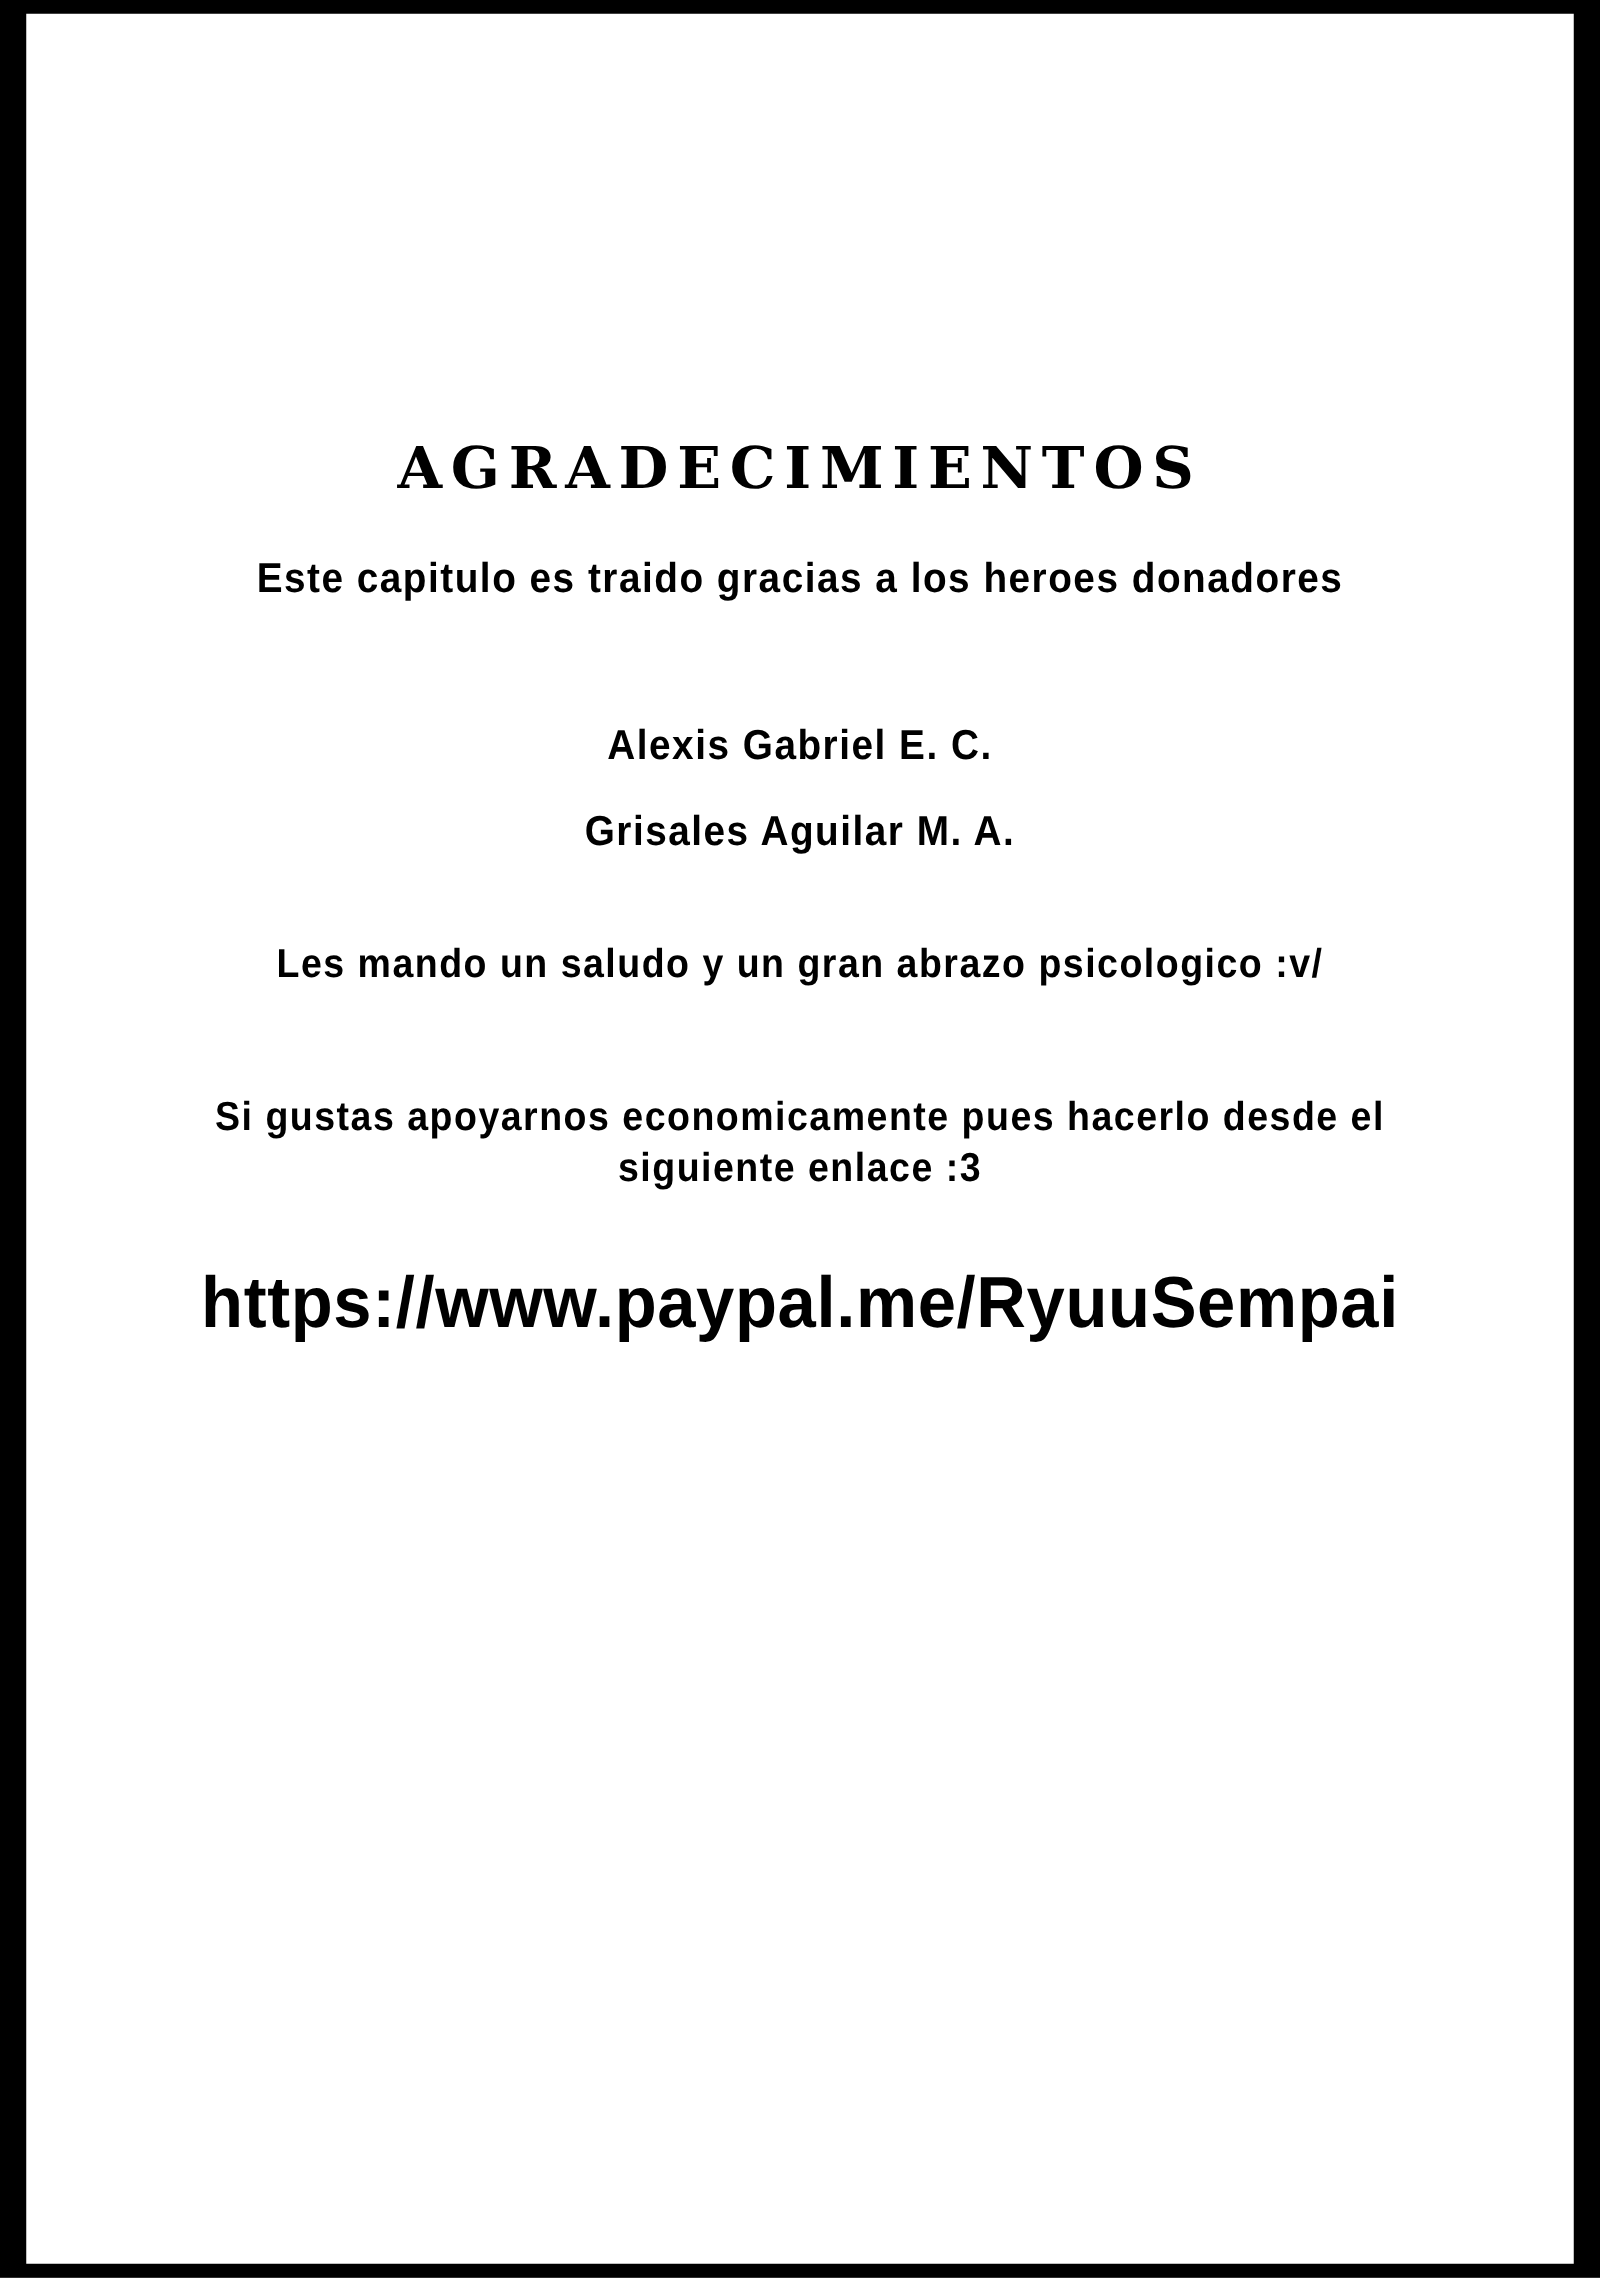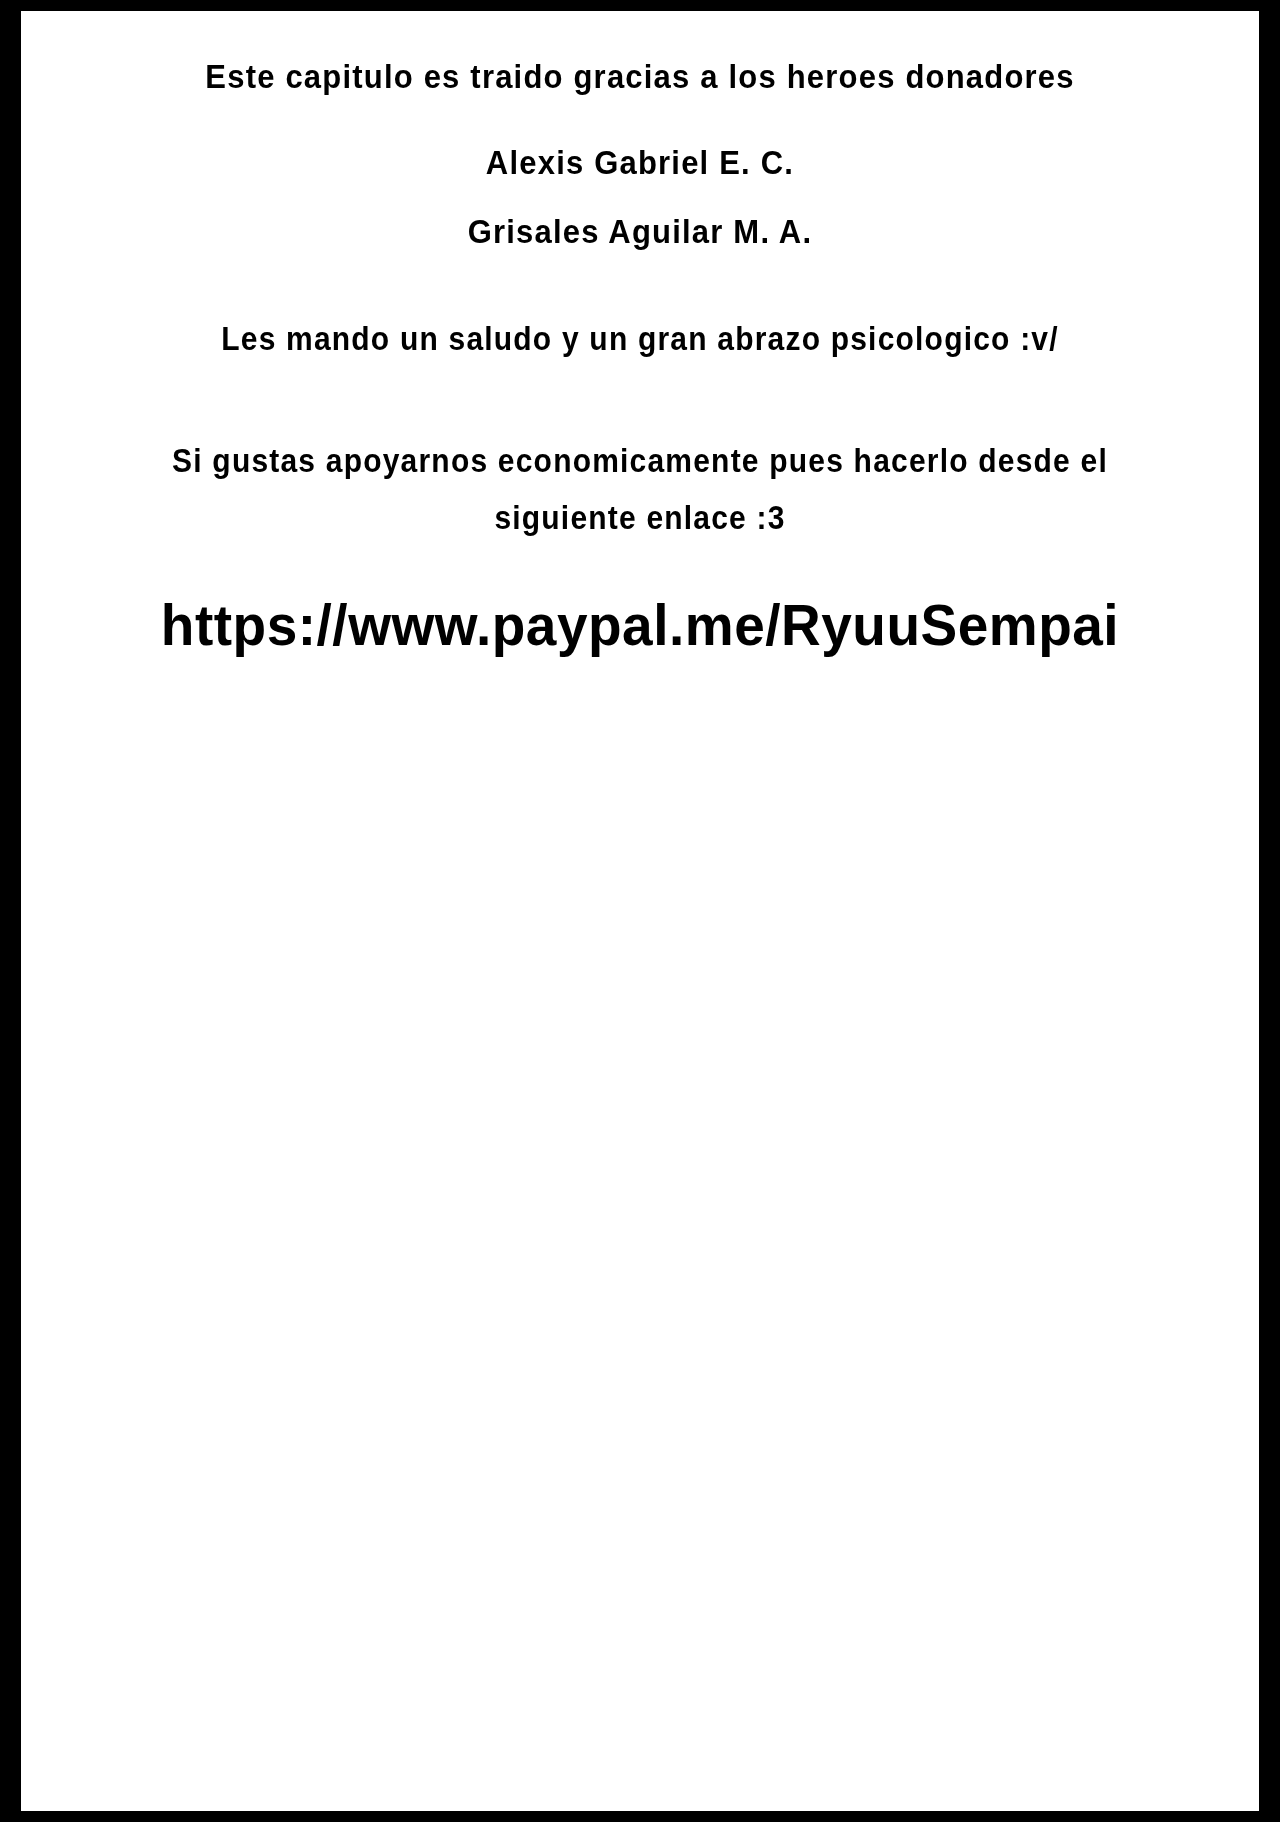--- a/index.html
+++ b/index.html
@@ -62,21 +62,21 @@
     line-height: 1.28;
     letter-spacing: 1.2px;
     transform: scaleY(1.08);
     white-space: nowrap;
   }
   .intro {
     margin-top: 46px;
     font-size: 31px;
   }
   .donors {
-    margin-top: 46px;
+    margin-top: 93px;
     display: flex;
     flex-direction: column;
     align-items: center;
     gap: 30px;
   }
   .donor {
     font-size: 31px;
   }
   .greeting {
     margin-top: 68px;
@@ -90,21 +90,21 @@
     gap: 30px;
   }
   .note {
     font-size: 30px;
   }
   .support-block {
     margin-top: 84px;
     display: flex;
     flex-direction: column;
     align-items: center;
-    gap: 18px;
+    gap: 2px;
   }
   .support {
     font-size: 30px;
   }
   .link {
     margin-top: 56px;
     font-family: "Liberation Sans", sans-serif;
     font-weight: bold;
     font-size: 55px;
     letter-spacing: 0.5px;
@@ -113,20 +113,21 @@
     white-space: nowrap;
   }
 </style>
 </head>
 <body>
 
 <div class="page">
   <div class="sheet">
     <div class="content">
 
+      <div class="title">AGRADECIMIENTOS</div>
 
       <div class="line intro">Este capitulo es traido gracias a los heroes donadores</div>
 
       <div class="donors">
         <div class="line donor">Alexis Gabriel E. C.</div>
         <div class="line donor">Grisales Aguilar M. A.</div>
       </div>
 
       <div class="line greeting">Les mando un saludo y un gran abrazo psicologico :v/</div>
 

